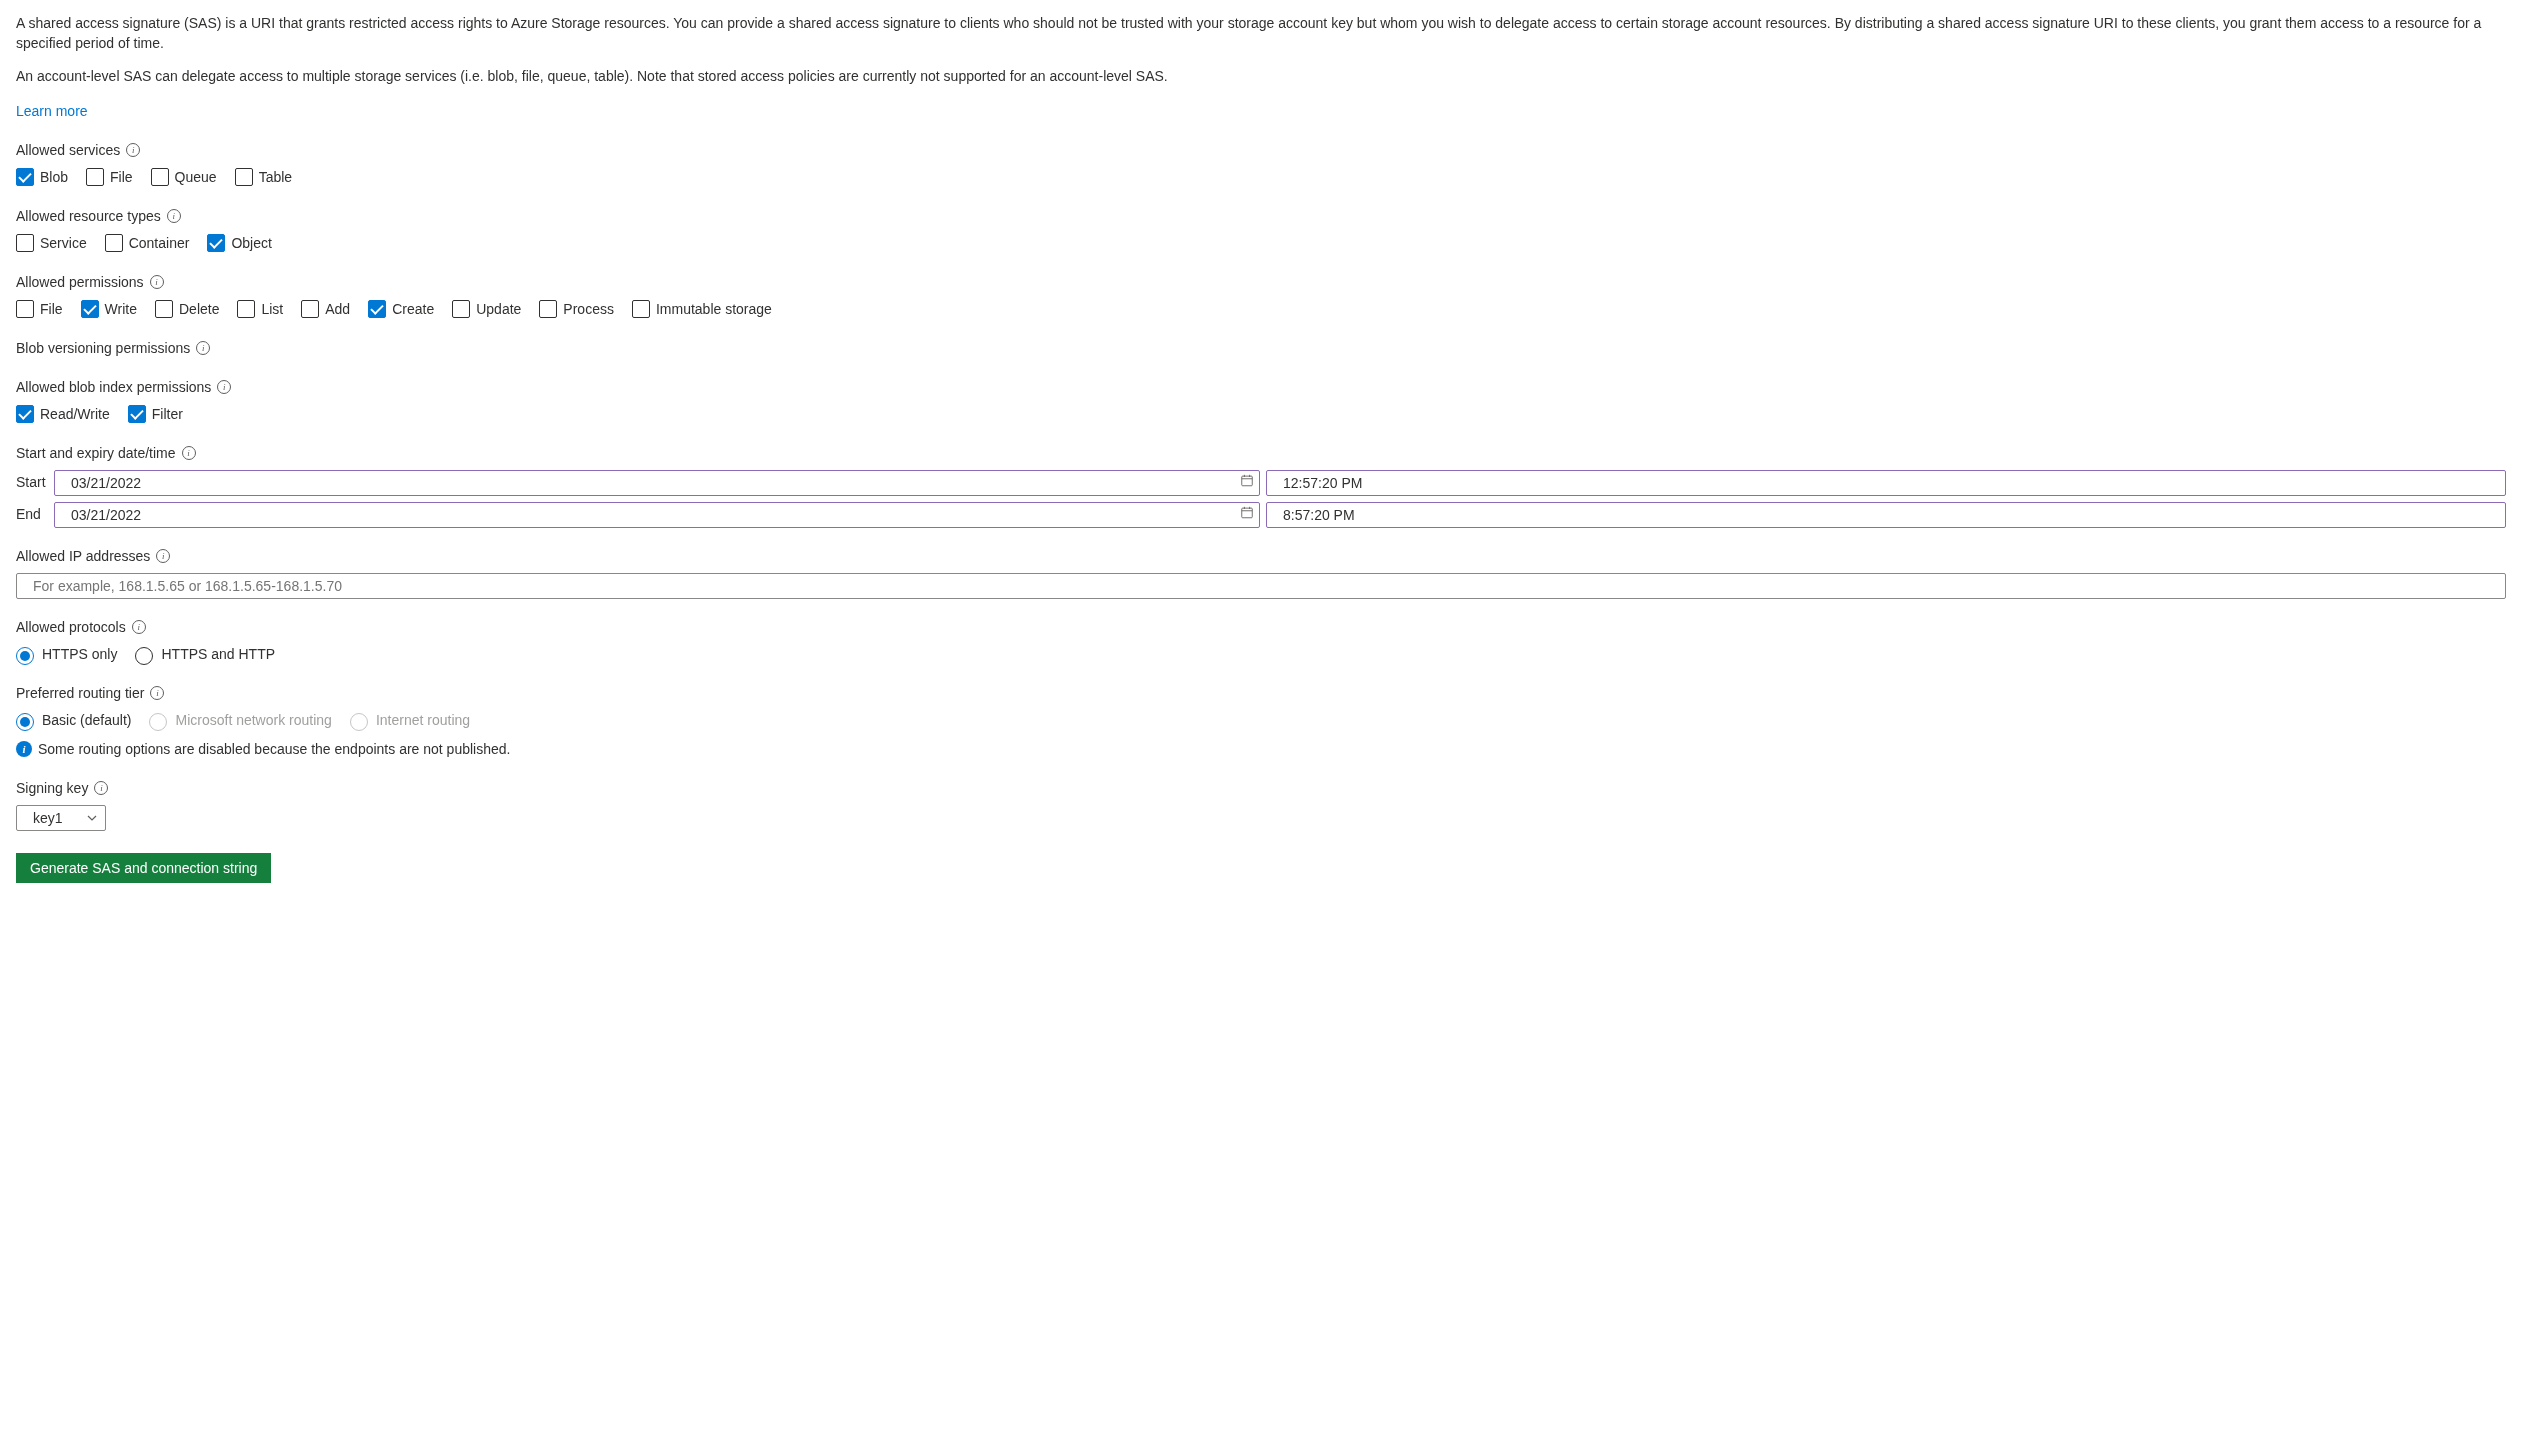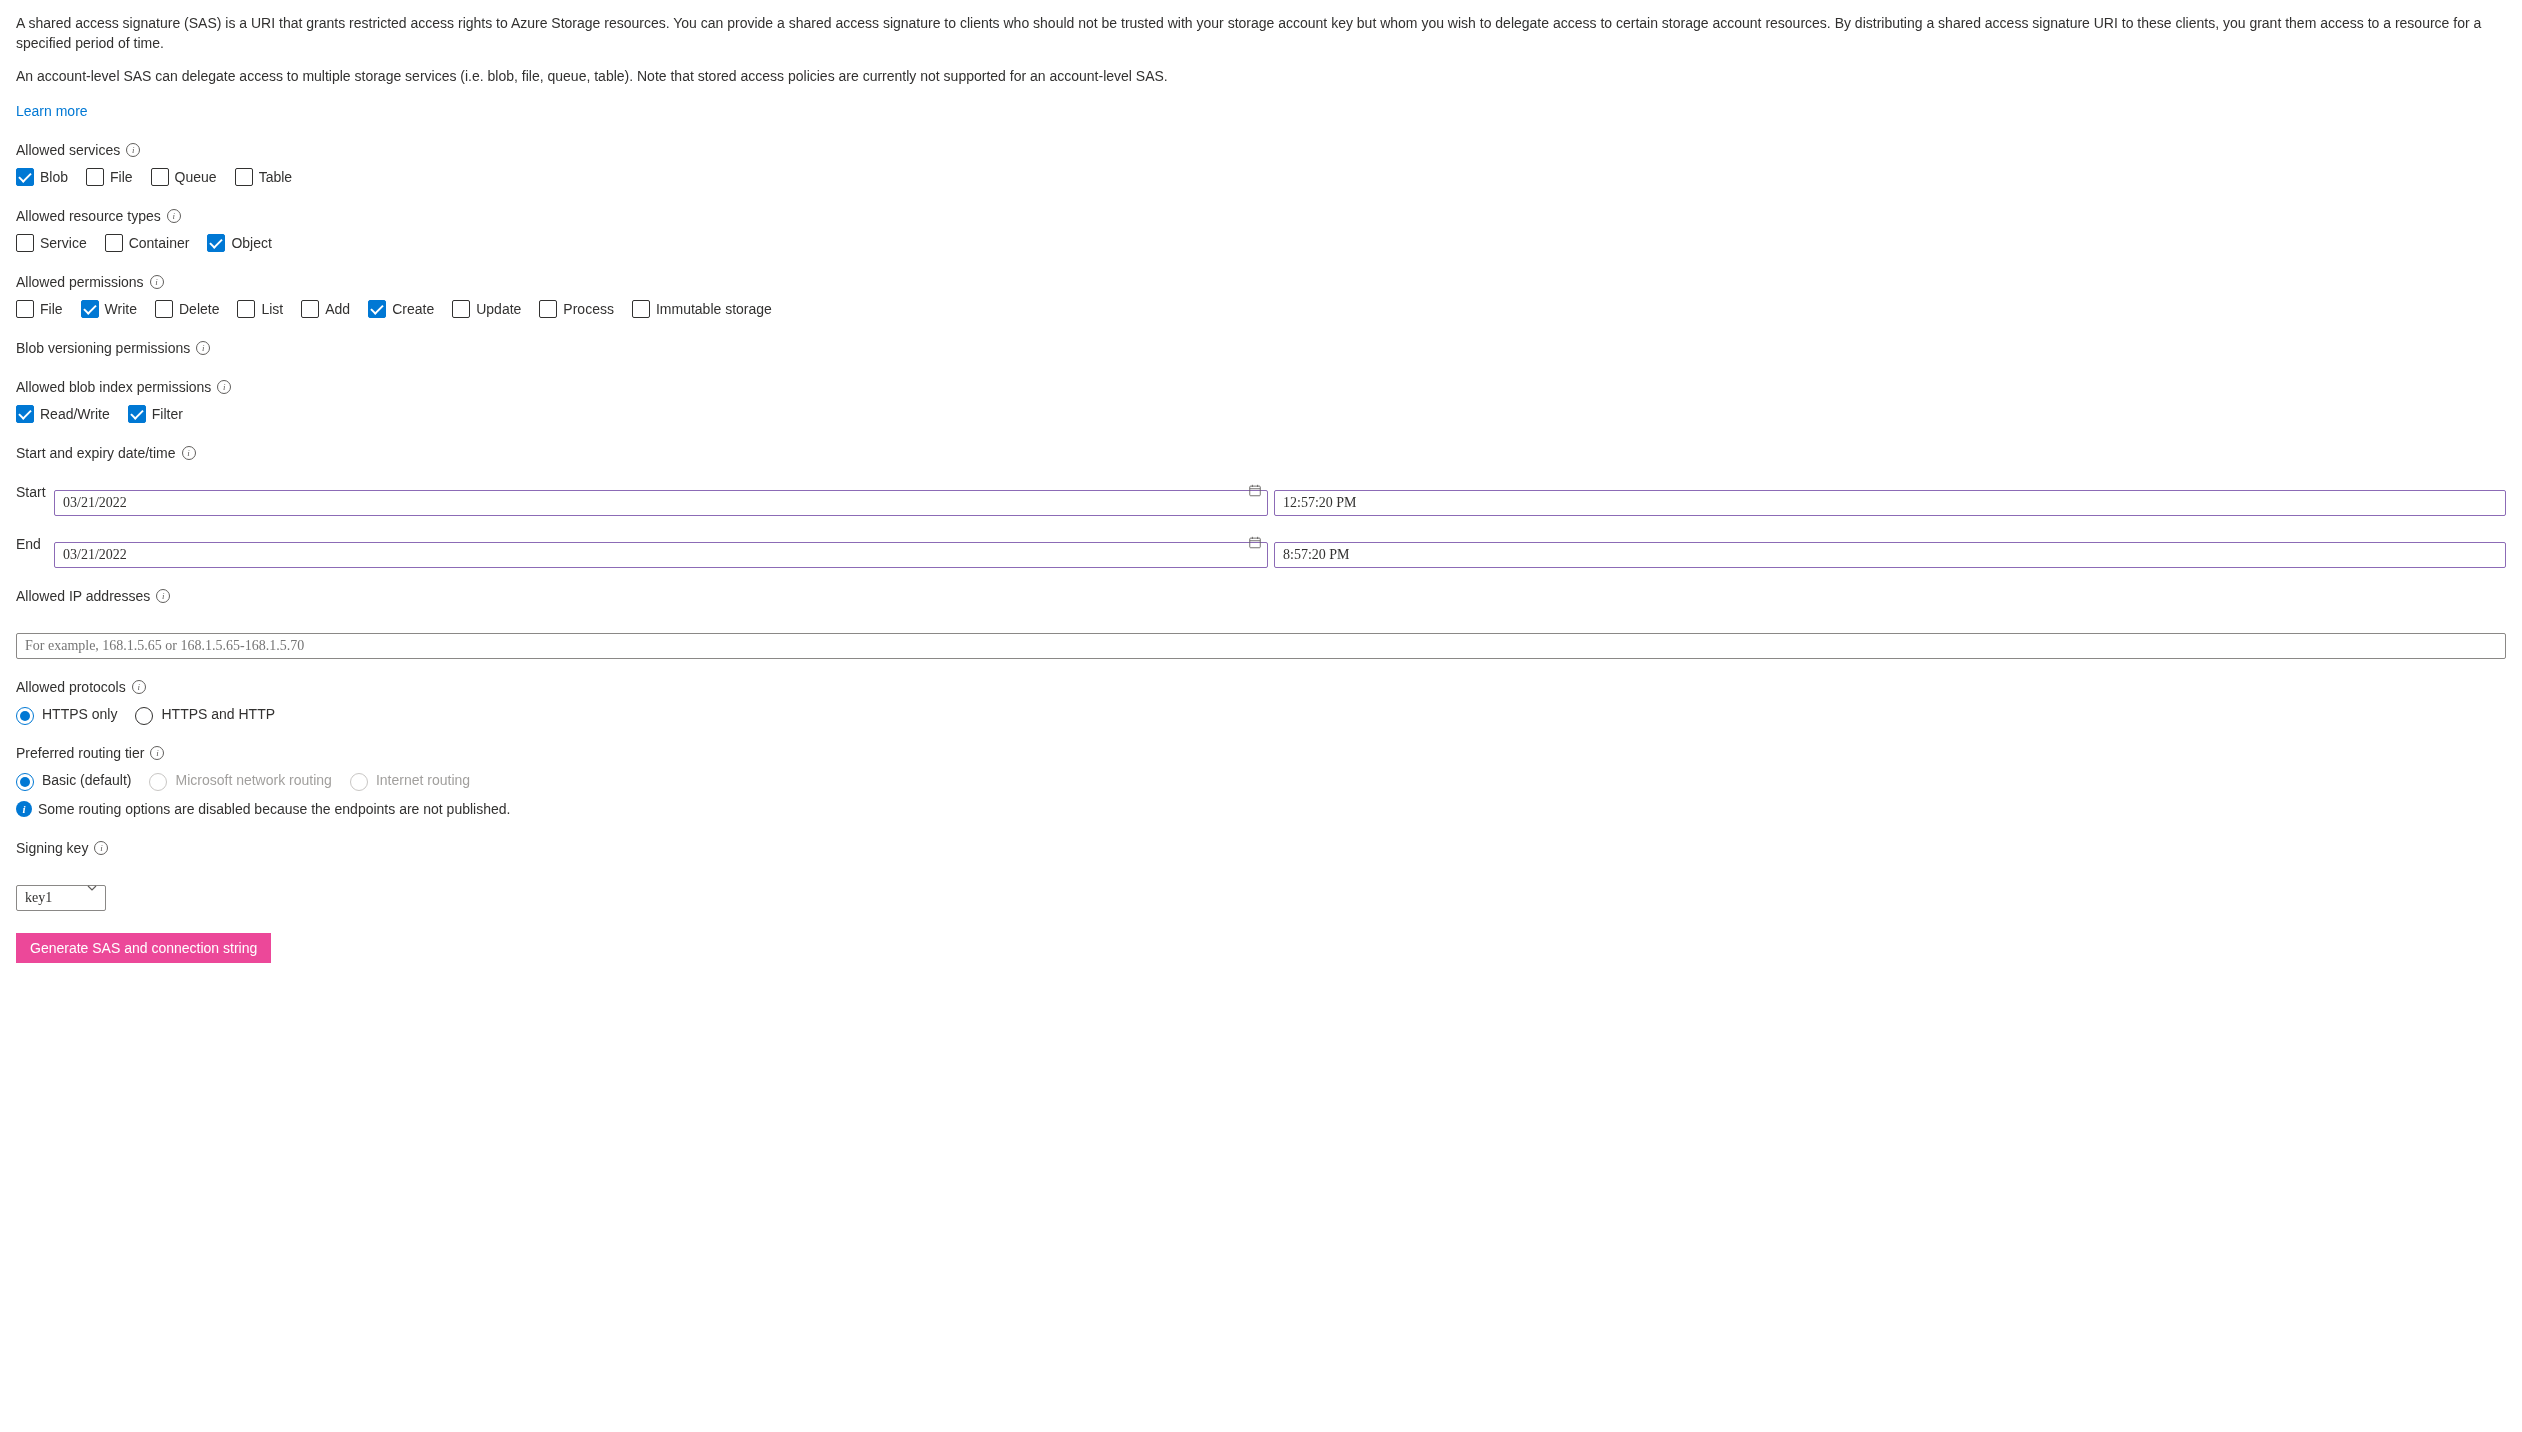--- a/index.html
+++ b/index.html
@@ -97,27 +97,26 @@
     .dt-row {
       display: flex;
       align-items: center;
       gap: 6px;
       margin-bottom: 6px;
     }
     .dt-label { width: 32px; }
     .date-input, .time-input, .text-input, .select-input {
       border: 1px solid #8a8886;
       border-radius: 2px;
-      padding: 4px 8px;
+      padding: 4px 16px;
       font-size: 14px;
-      font-family: Liberation Serif, serif;
+      font-family: Liberation Sans, sans-serif;
       color: #323130;
       height: 26px;
       background: #fff;
-      margin-top: 20px;
     }
     .date-input.highlight, .time-input.highlight { border-color: #8c6bb6; }
     .date-cell {
       position: relative;
       flex: 1;
       display: flex;
     }
     .date-input { width: 100%; padding-right: 28px; }
     .cal-icon {
       position: absolute;
@@ -163,21 +162,21 @@
       font-style: italic;
       font-family: Georgia, serif;
     }
     .signing-select {
       width: 90px;
       position: relative;
       margin-top: 4px;
     }
     .signing-select .select-input { width: 100%; padding-right: 24px; }
     .primary-btn {
-      background: #ec4899;
+      background: #15803d;
       color: #fff;
       border: none;
       padding: 6px 14px;
       font-size: 14px;
       font-family: inherit;
       cursor: pointer;
       margin-top: 22px;
       height: 30px;
     }
   </style>

